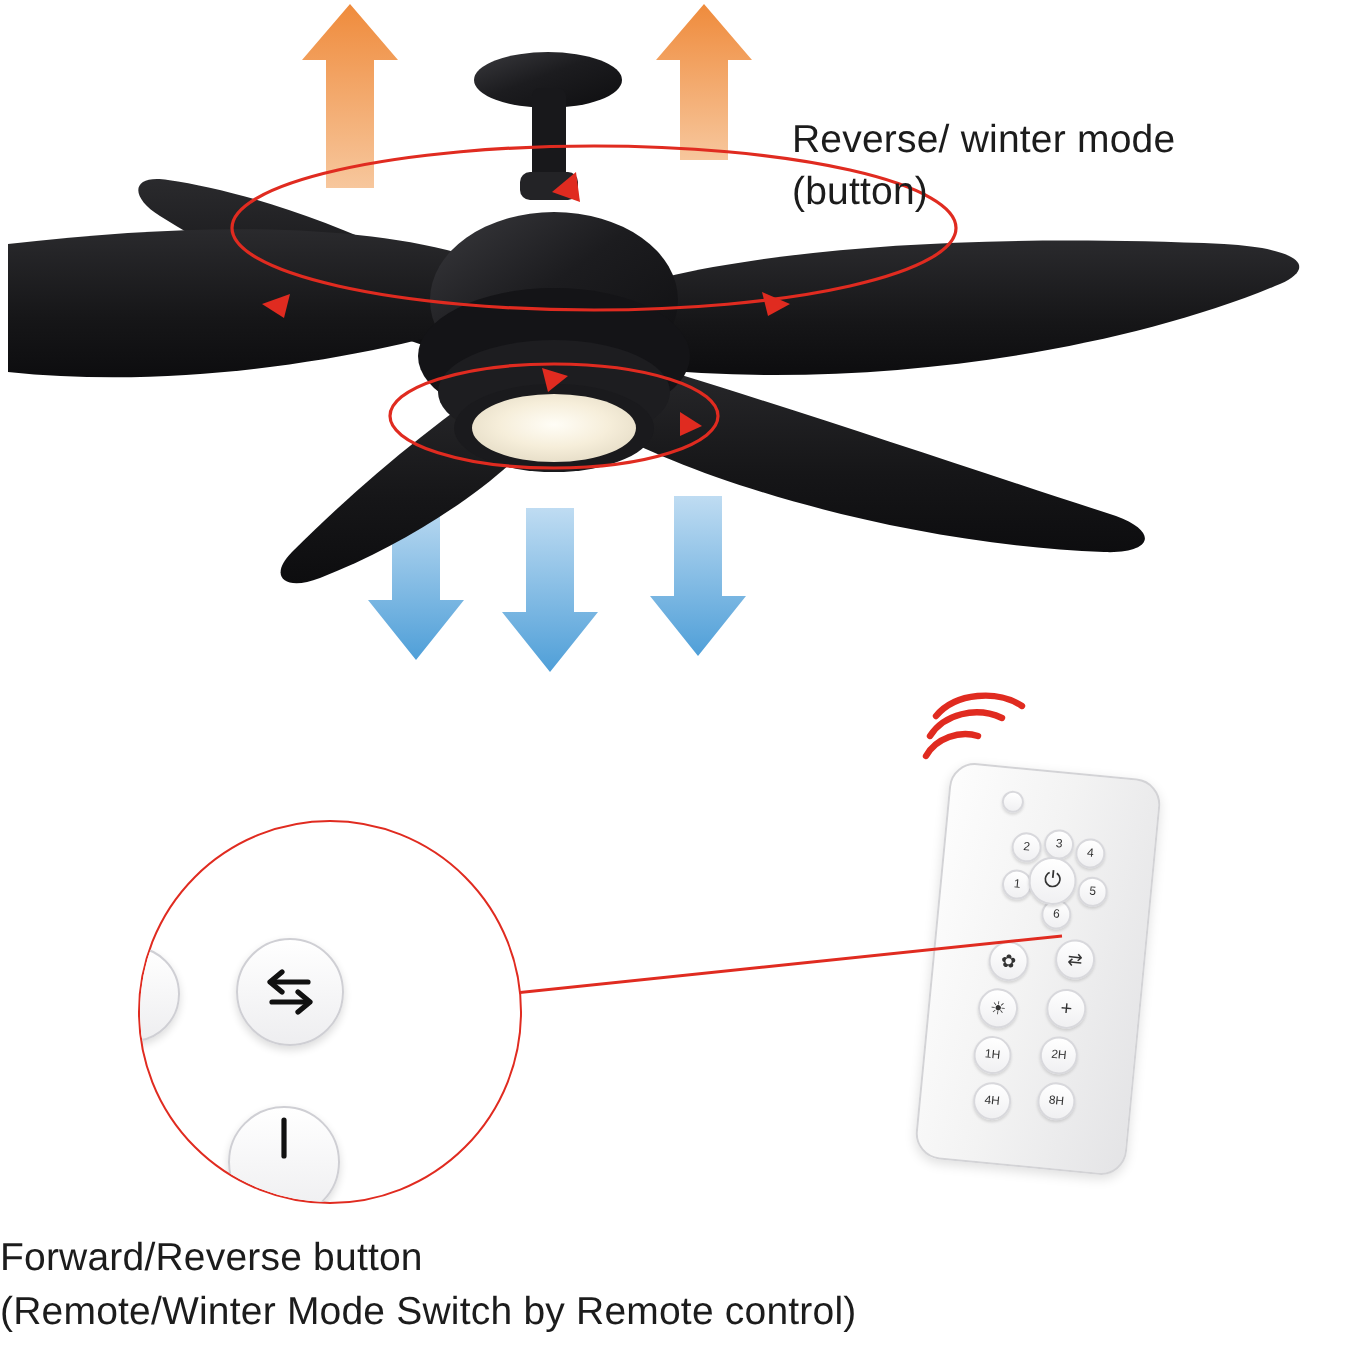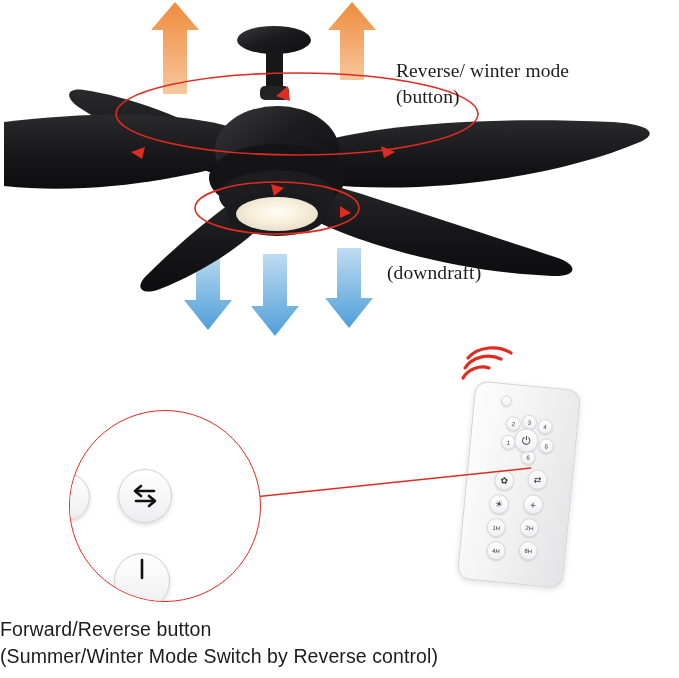--- a/index.html
+++ b/index.html
@@ -17,21 +17,21 @@
   }
   .stage {
     position: absolute;
     inset: 0;
   }
   .abs { position: absolute; }
 
   
   .label {
     position: absolute;
-    font-family: Liberation Serif, serif;
+    font-family: Liberation Sans, sans-serif;
     font-size: 19.5px;
     color: #1c1c1c;
     line-height: 1.32;
     white-space: nowrap;
     letter-spacing: .1px;
   }
   #reverse-label { left: 396px; top: 58px; }
   #forward-label { left: 387px; top: 260px; }
   .caption {
     position: absolute;
@@ -181,21 +181,20 @@
       </g>
     </svg>
   </div>
 
   <div class="label" id="reverse-label">
     <div>Reverse/ winter mode</div>
     <div>(button)</div>
   </div>
 
   <div class="label" id="forward-label">
-    <div>(downdraft)</div>
   </div>
 
   <div class="abs" style="left:455px; top:348px;">
     <svg width="60" height="42" viewBox="0 0 60 42">
       <g fill="none" stroke="#e02b20" stroke-width="3.2" stroke-linecap="round">
         <path d="M8 30 C13 21 25 17 34 20"></path>
         <path d="M10 20 C17 9 33 5 46 11"></path>
         <path d="M13 10 C23 -2 44 -3 56 5"></path>
       </g>
     </svg>
@@ -250,16 +249,16 @@
       <div class="zbtn" style="left:44px; top:142px; width:54px; height:54px;">
         <svg width="54" height="30" viewBox="0 0 54 30">
           <line x1="27" y1="6" x2="27" y2="24" stroke="#111" stroke-width="2.6" stroke-linecap="round"></line>
         </svg>
       </div>
     </div>
   </div>
 
   <div class="caption" id="bottom-caption">
     <div>Forward/Reverse button</div>
-    <div>(Summer/Winter Mode Switch by Reverse control)</div>
+    <div>(Remote/Winter Mode Switch by Remote control)</div>
   </div>
 
 </div>
 
 </body></html>

